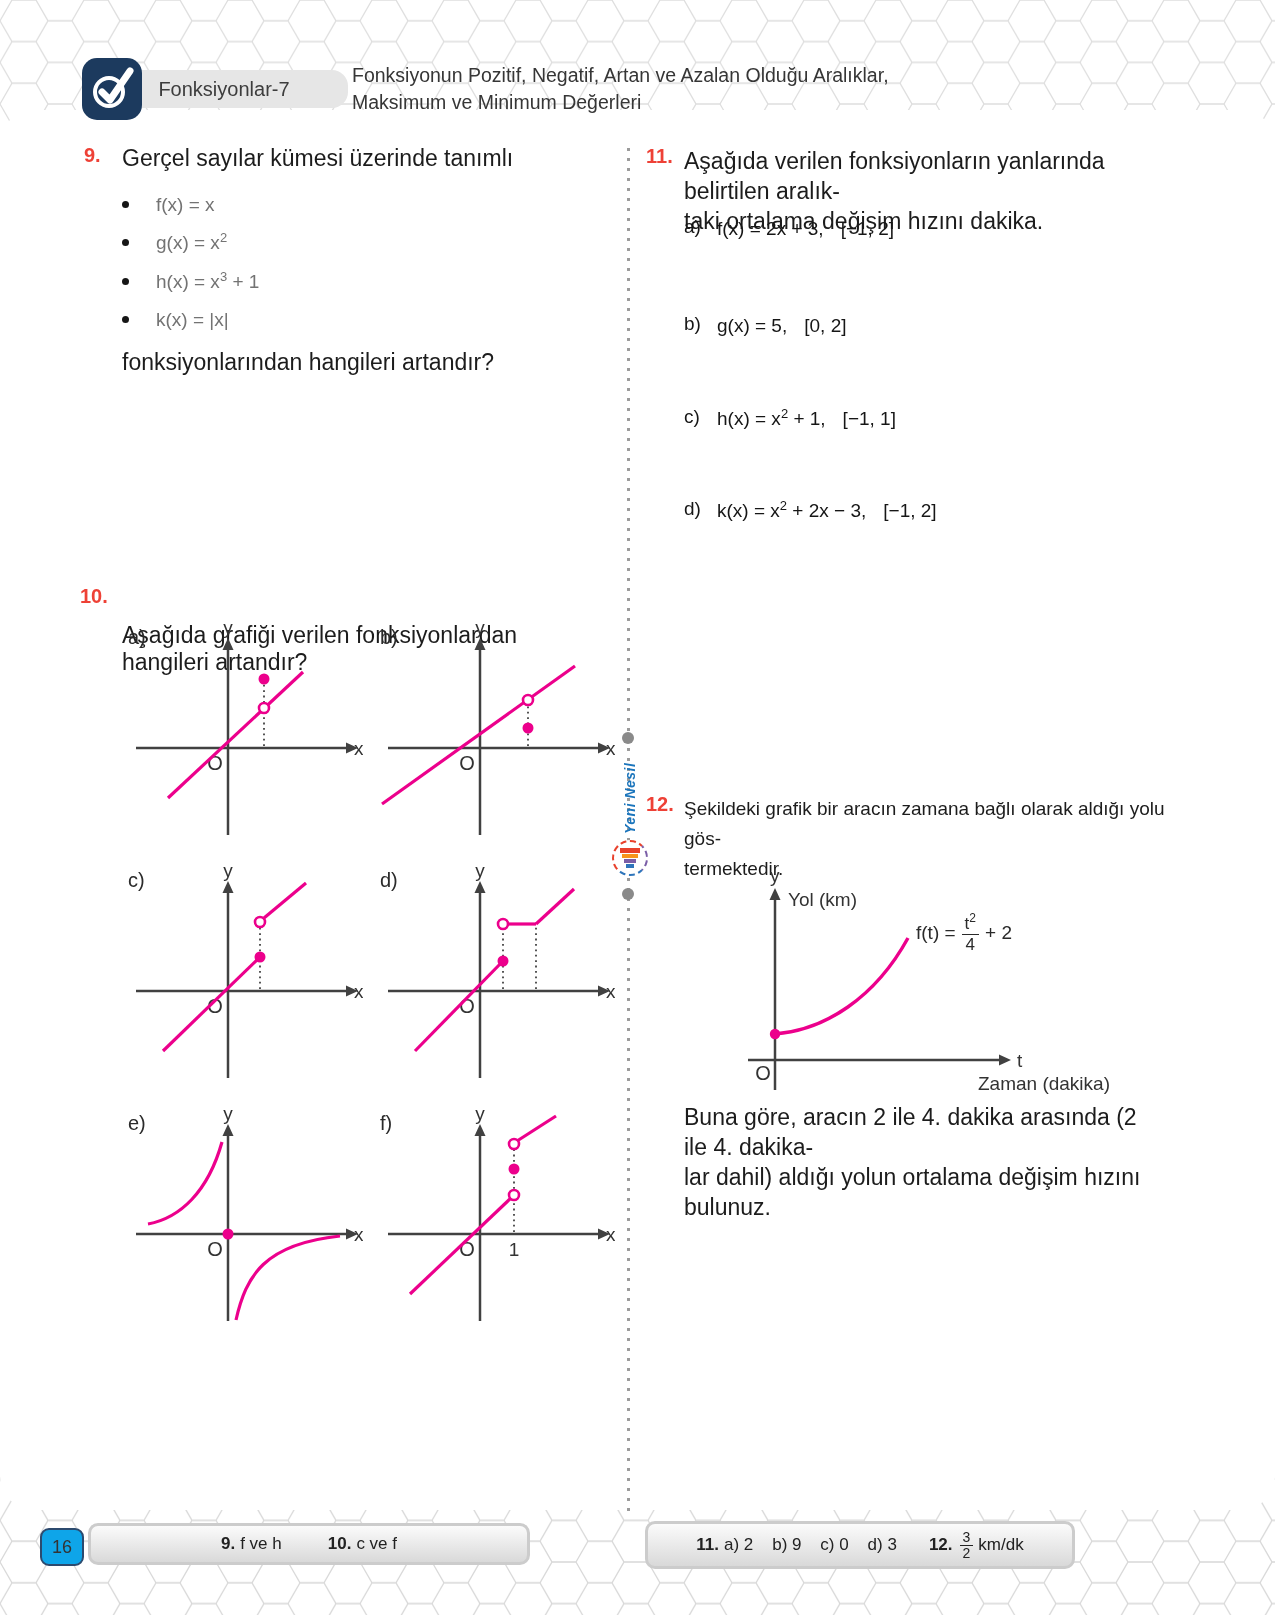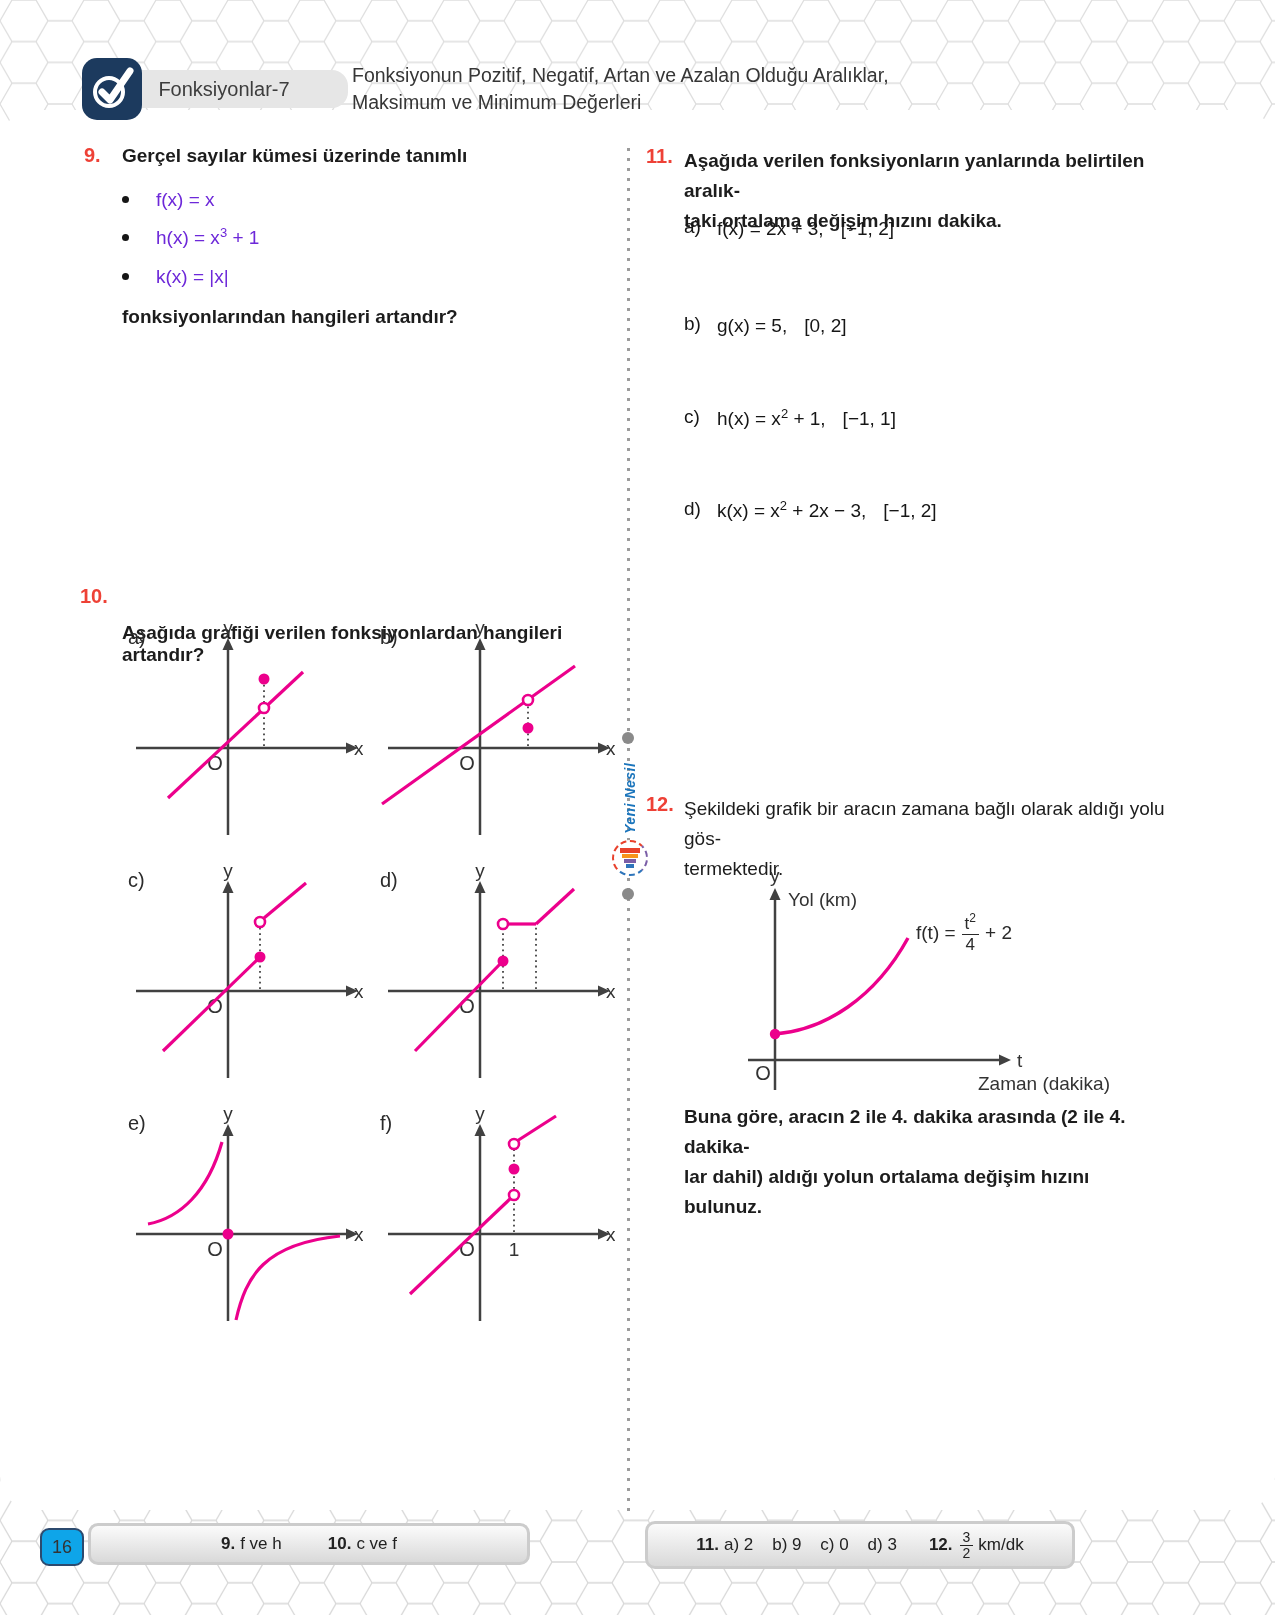--- a/index.html
+++ b/index.html
@@ -8,25 +8,25 @@
   .abs{position:absolute;}
   
   .badge{left:100px;top:70px;width:248px;height:38px;background:#e6e6e6;border-radius:10px 16px 16px 10px;
          display:flex;align-items:center;justify-content:center;font-size:20px;color:#3d3d3d;z-index:2;}
   .logo{left:80px;top:56px;z-index:3;}
   .head-title{left:352px;top:62px;width:600px;font-size:19.5px;line-height:27px;color:#363636;z-index:2;}
   .white-panel{left:0;top:110px;width:1275px;height:1400px;background:#ffffff;border-radius:34px;z-index:1;}
   .content{z-index:2;}
   
   .qnum{font-weight:bold;font-size:20px;color:#ee4136;}
-  .qbold{font-weight:bold;font-size:19px;color:#1c1c1c;}
+  .qbold{font-weight:normal;font-size:23px;color:#1c1c1c;}
   .qreg{font-size:19px;color:#1c1c1c;}
   .lh30{line-height:30px;}
   sup{font-size:13px;}
-  .bullet-row{display:flex;align-items:flex-start;font-size:19px;color:#6d28d9;}
+  .bullet-row{display:flex;align-items:flex-start;font-size:19px;color:#737373;}
   .bullet-dot{width:7px;height:7px;border-radius:50%;background:#161616;margin:9px 27px 0 0;flex:none;}
   .part-row{display:flex;font-size:19px;color:#161616;}
   .part-label{width:33px;flex:none;}
   .interval{margin-left:17px;}
   
   .divider{left:627px;top:148px;width:3px;height:1364px;
            background:repeating-linear-gradient(to bottom,#9b9b9b 0 3px,transparent 3px 10px);z-index:2;}
   .bigdot{width:12px;height:12px;border-radius:50%;background:#8a8a8a;z-index:3;}
   .brand-vert{left:613px;top:760px;width:34px;height:76px;display:flex;align-items:center;justify-content:center;
               writing-mode:vertical-rl;transform:rotate(180deg);font-size:14px;font-weight:bold;font-style:italic;
@@ -108,20 +108,24 @@
 
   <div class="abs content" style="left:84px;top:144px;width:500px;">
     <div style="display:flex;">
       <span class="qnum" style="width:38px;flex:none;">9.</span>
       <span class="qbold" style="padding-top:1px;">Gerçel sayılar kümesi üzerinde tanımlı</span>
     </div>
     <div style="margin:20px 0 0 38px;">
       <div class="bullet-row" style="margin-bottom:14px;">
         <span class="bullet-dot"></span>
         <span><span>f(x) = x</span><sup></sup><span></span></span>
+      </div>
+      <div class="bullet-row" style="margin-bottom:14px;">
+        <span class="bullet-dot"></span>
+        <span><span>g(x) = x</span><sup>2</sup><span></span></span>
       </div>
       <div class="bullet-row" style="margin-bottom:14px;">
         <span class="bullet-dot"></span>
         <span><span>h(x) = x</span><sup>3</sup><span> + 1</span></span>
       </div>
       <div class="bullet-row" style="margin-bottom:14px;">
         <span class="bullet-dot"></span>
         <span><span>k(x) = |x|</span><sup></sup><span></span></span>
       </div>
       <div class="qbold" style="margin-top:18px;">fonksiyonlarından hangileri artandır?</div>

